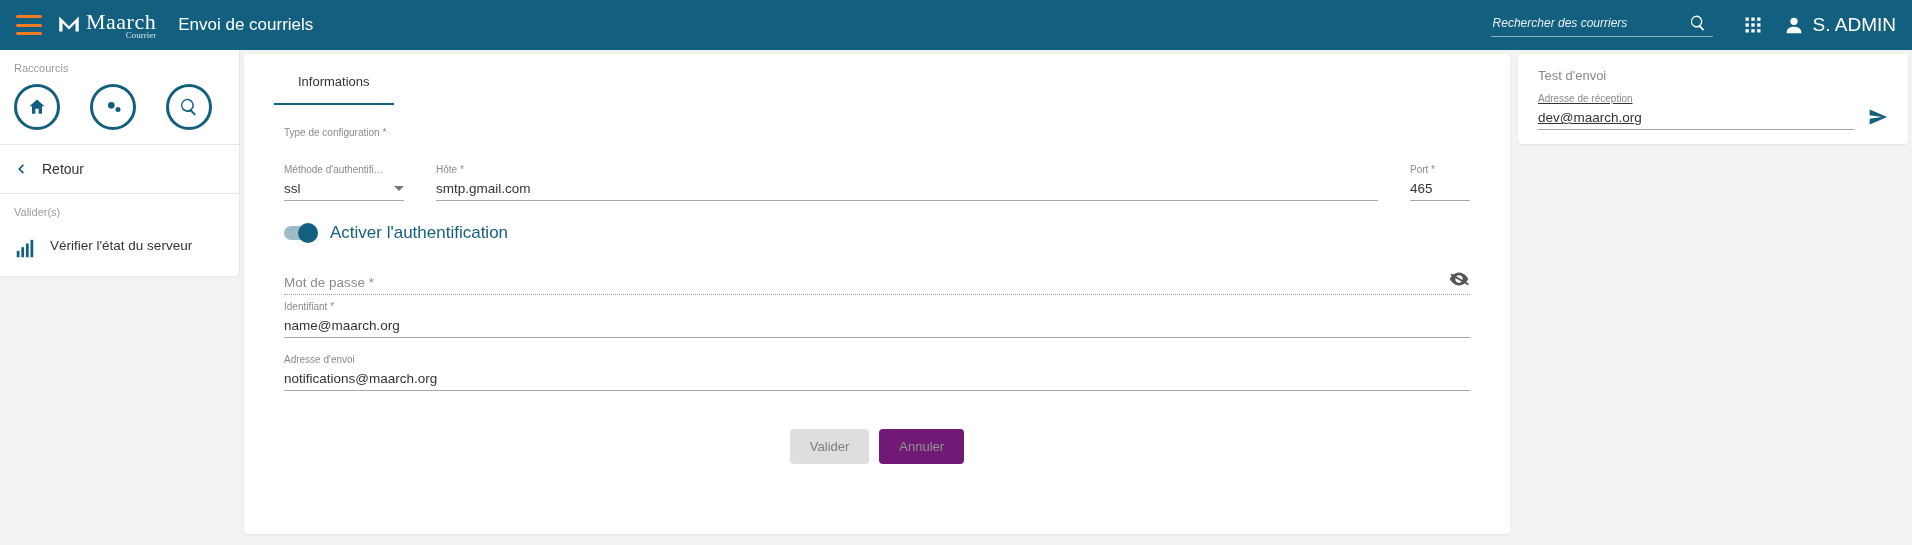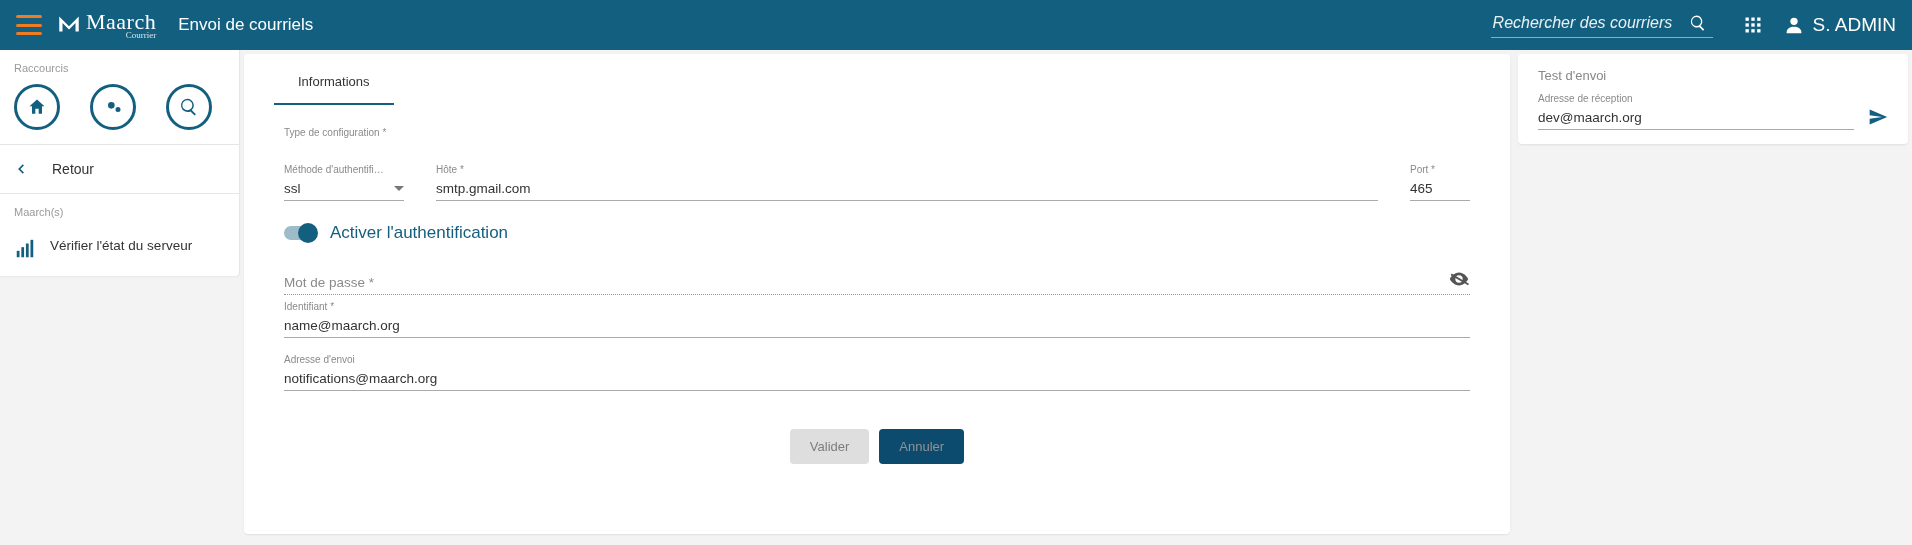--- a/index.html
+++ b/index.html
@@ -78,21 +78,21 @@
     align-items:center;
     border-bottom: 1px solid rgba(255,255,255,0.5);
     padding: 0 6px 4px 0;
     margin-right: 18px;
   }
   .search-wrap input {
     background: transparent;
     border: none;
     outline: none;
     color: #7dd3fc;
-    font-size: 16px;
+    font-size: 12px;
     width: 190px;
     font-style: italic;
   }
   .search-wrap input::placeholder {
     color: #fff;
     opacity: 0.9;
     font-style: italic;
   }
   .top-icon {
     width: 20px; height: 20px;
@@ -149,21 +149,21 @@
   }
   .shortcut svg { width:20px;height:20px;fill:var(--brand); }
 
   .divider { height:1px; background: var(--sidebar-divider); }
 
   .back-row {
     display:flex;
     align-items:center;
     padding: 16px 14px;
     cursor:pointer;
-    gap: 24px;
+    gap: 14px;
   }
   .back-row svg { width:14px; height:14px; fill: var(--brand); }
   .back-row span { font-size:14px; color:#333; }
 
   .action-item {
     display:flex;
     align-items:flex-start;
     gap: 14px;
     padding: 14px 14px 6px;
     cursor:pointer;
@@ -285,21 +285,21 @@
     font-size: 13px;
     border-radius: 4px;
     border:none;
     cursor:not-allowed;
   }
   .btn-primary {
     background:#dedede;
     color:#7d7d7d;
   }
   .btn-secondary {
-    background:#0c4a6e;
+    background:#701a75;
     color:#939393;
   }
 
   
   .test-panel {
     width: 390px;
     background: #fff;
     margin: 4px;
     border-radius: 4px;
     padding: 14px 20px;
@@ -309,21 +309,21 @@
   .test-title {
     font-size: 13px;
     color: #888;
     margin-bottom: 10px;
   }
   .test-field {
     display:flex;
     align-items:flex-end;
     gap: 14px;
   }
-  .test-field .field { flex:1; }
+  .test-field .field { flex:1;text-decoration:underline; }
   .send-btn svg{width:20px;height:20px;fill:var(--brand);cursor:pointer;}
 
 </style>
 </head>
 <body>
 
 <div class="topbar">
   <div class="hamburger">
     <span></span>
       <span></span>
@@ -398,21 +398,21 @@
 
     <div class="back-row">
       <svg viewBox="0 0 24 24">
         <path d="M15 4l-8 8 8 8 2-2-6-6 6-6z"></path>
       </svg>
       <span>Retour</span>
     </div>
 
     <div class="divider"></div>
 
-    <div class="side-section-label">Maarch(s)</div>
+    <div class="side-section-label">Valider(s)</div>
     <div class="action-item">
       <svg viewBox="0 0 24 24">
         <rect x="3" y="14" width="3" height="7"></rect>
         <rect x="8" y="10" width="3" height="11"></rect>
         <rect x="13" y="6" width="3" height="15"></rect>
         <rect x="18" y="2" width="3" height="19"></rect>
       </svg>
       <span>Vérifier l'état du serveur</span>
     </div>
   </div>

